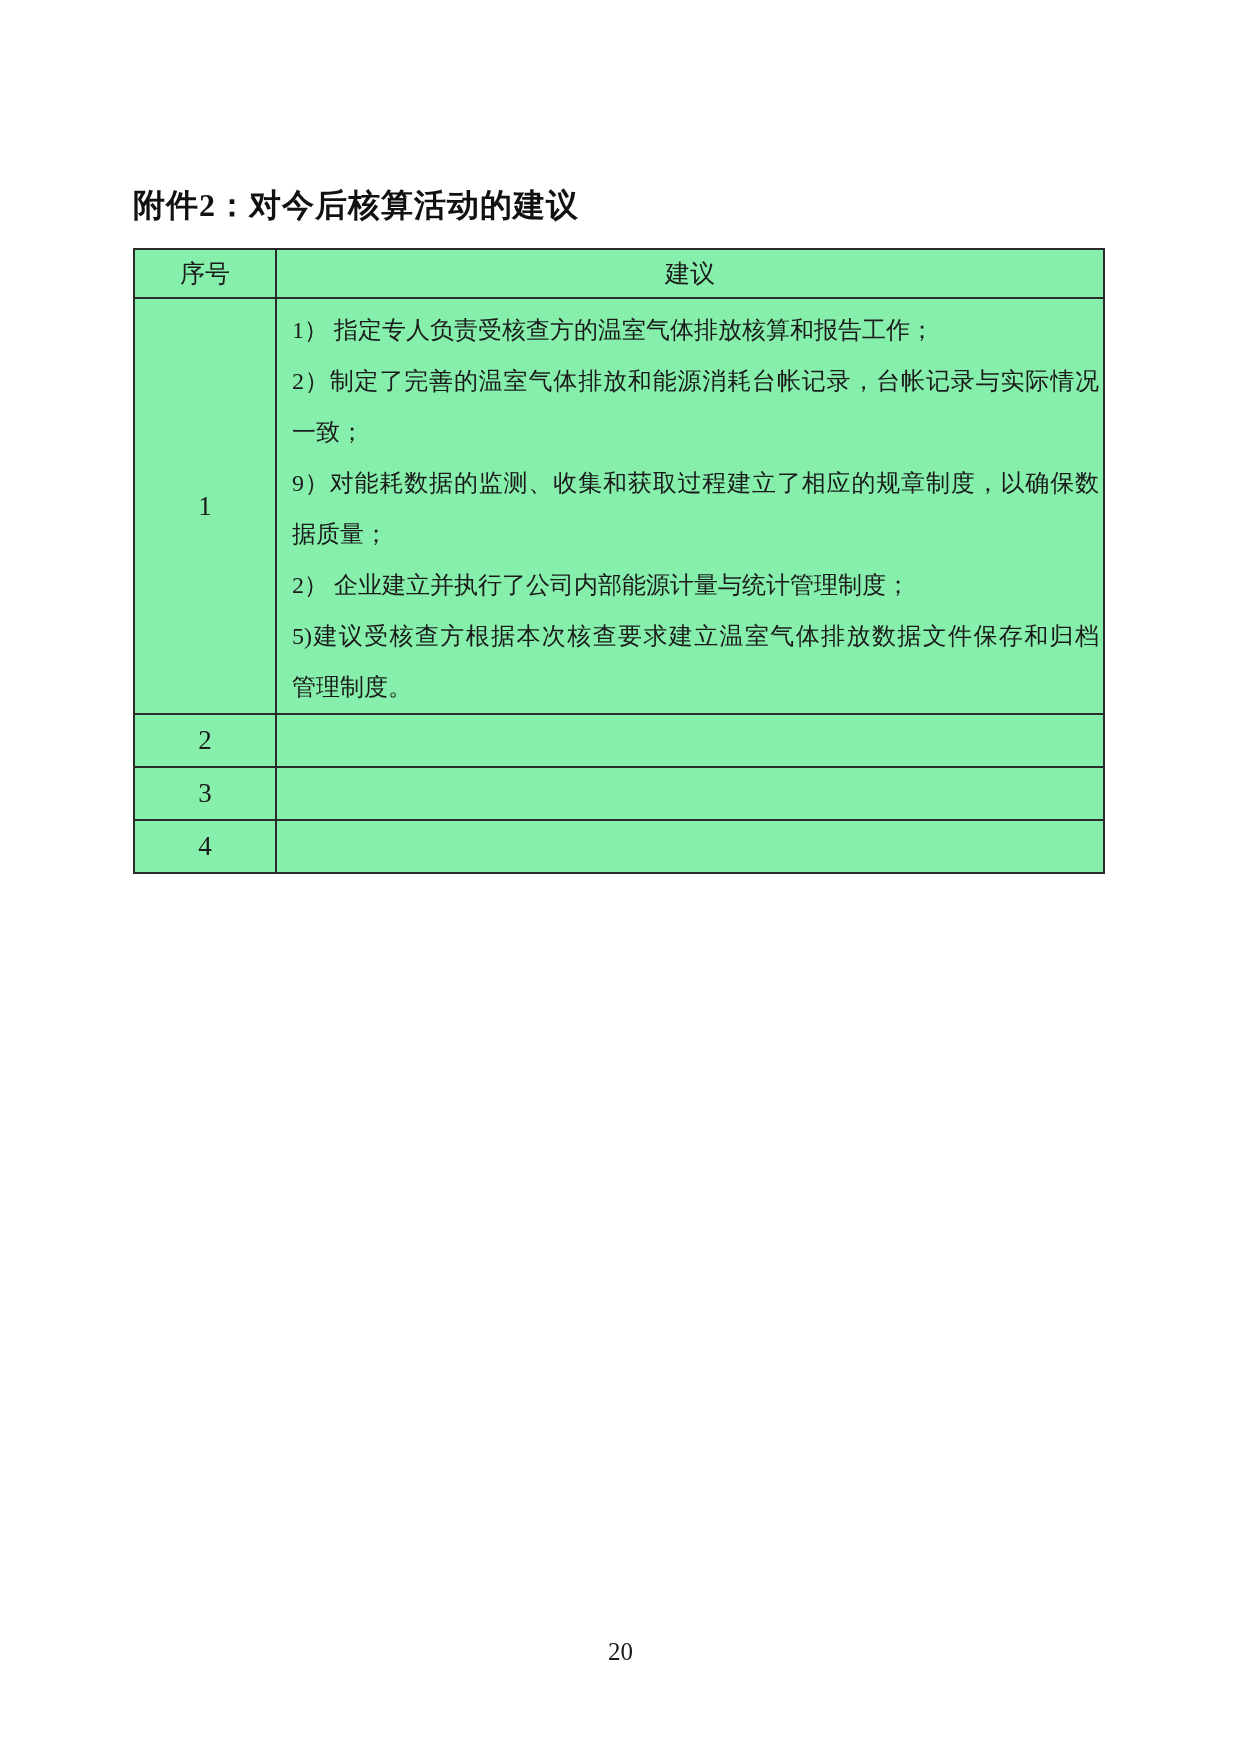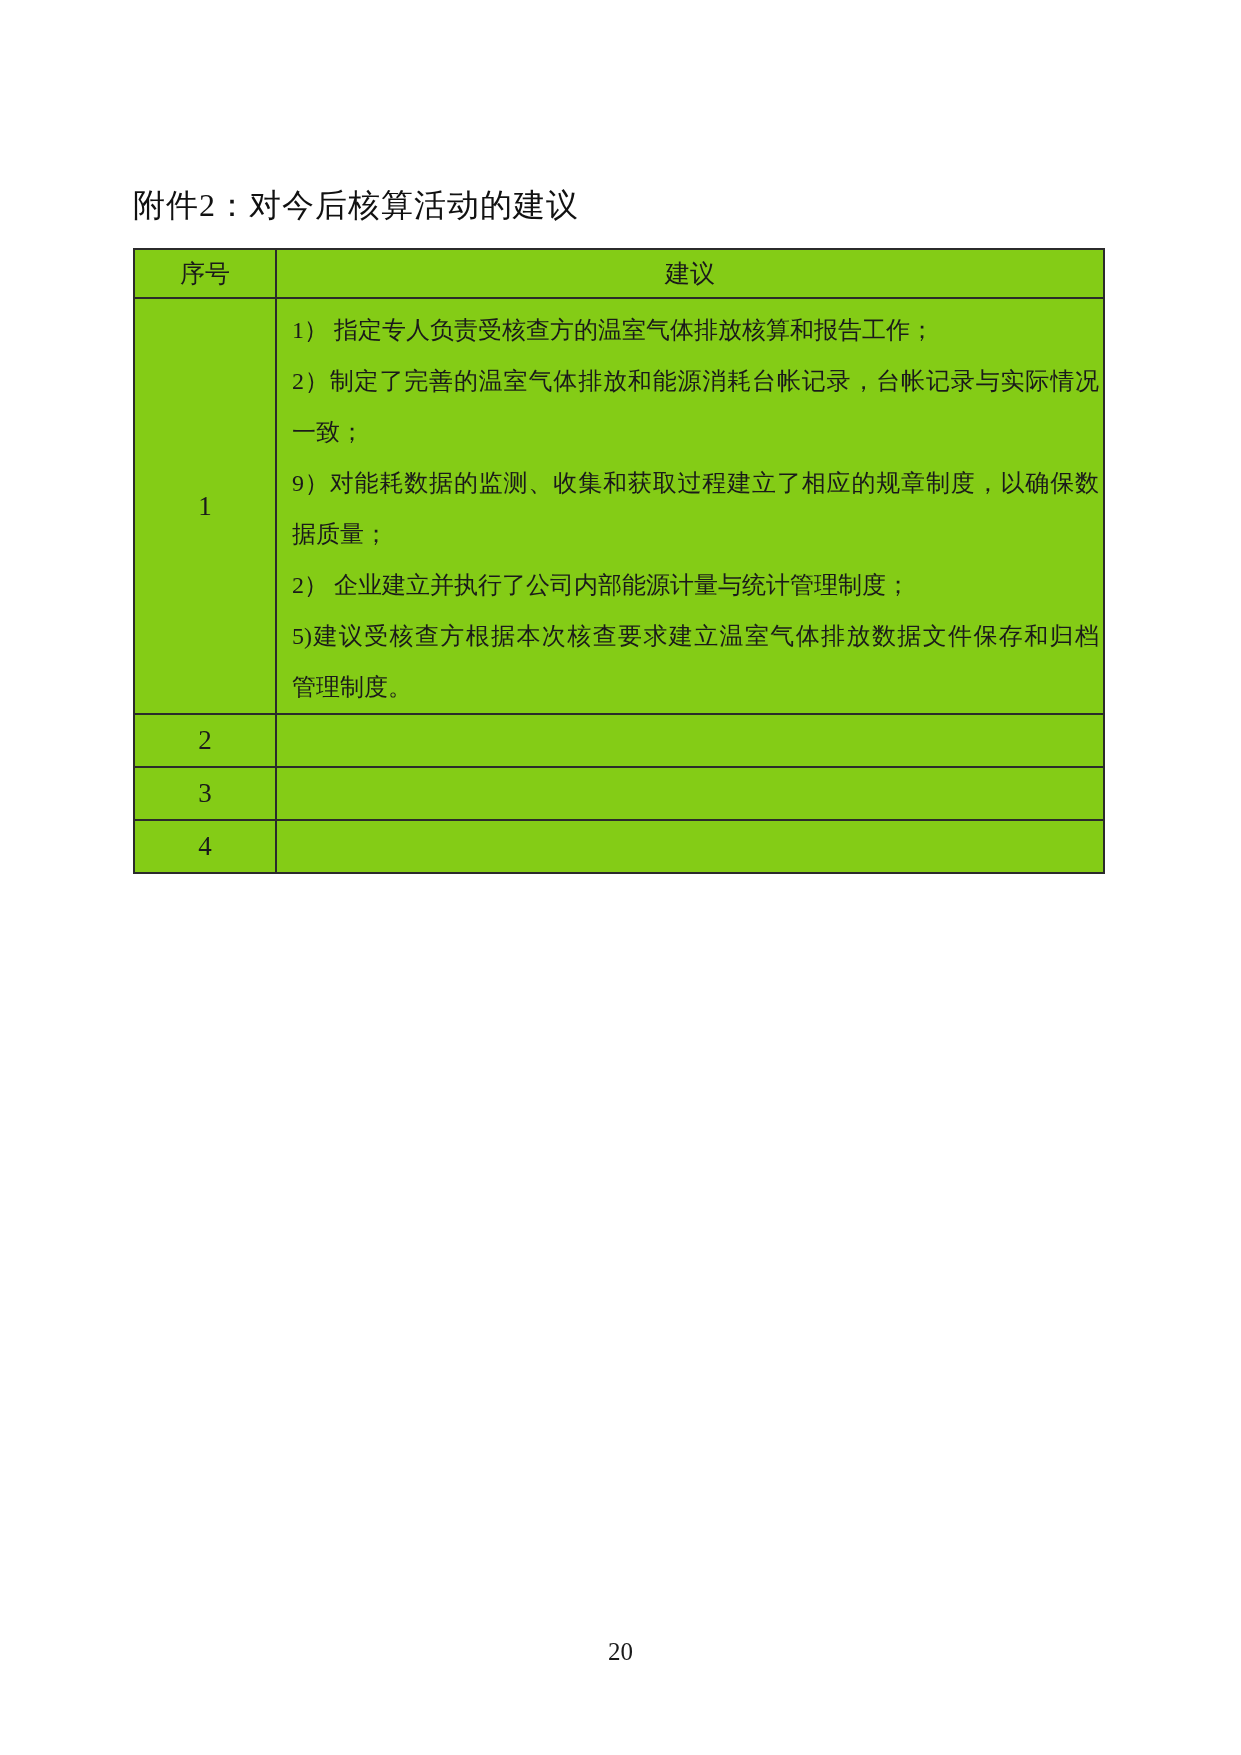--- a/index.html
+++ b/index.html
@@ -13,37 +13,37 @@
     width: 1241px;
     height: 1755px;
     background: #ffffff;
     overflow: hidden;
   }
   .doc-title {
     position: absolute;
     left: 133px;
     top: 184px;
     font-size: 32px;
-    font-weight: normal;
+    font-weight: bold;
     letter-spacing: 1px;
     color: #111111;
     white-space: nowrap;
   }
   table.doc-table {
     position: absolute;
     left: 133px;
     top: 248px;
     width: 970px;
     border-collapse: collapse;
     table-layout: fixed;
     color: #1a1a1a;
   }
   table.doc-table td {
     border: 2px solid #2b2b2b;
-    background: #84cc16;
+    background: #86efac;
   }
   col.col-index { width: 142px; }
   col.col-suggestion { width: 828px; }
   tr.header-row { height: 49px; }
   tr.header-row td {
     text-align: center;
     vertical-align: middle;
     font-size: 25px;
   }
   tr.main-row { height: 405px; }

